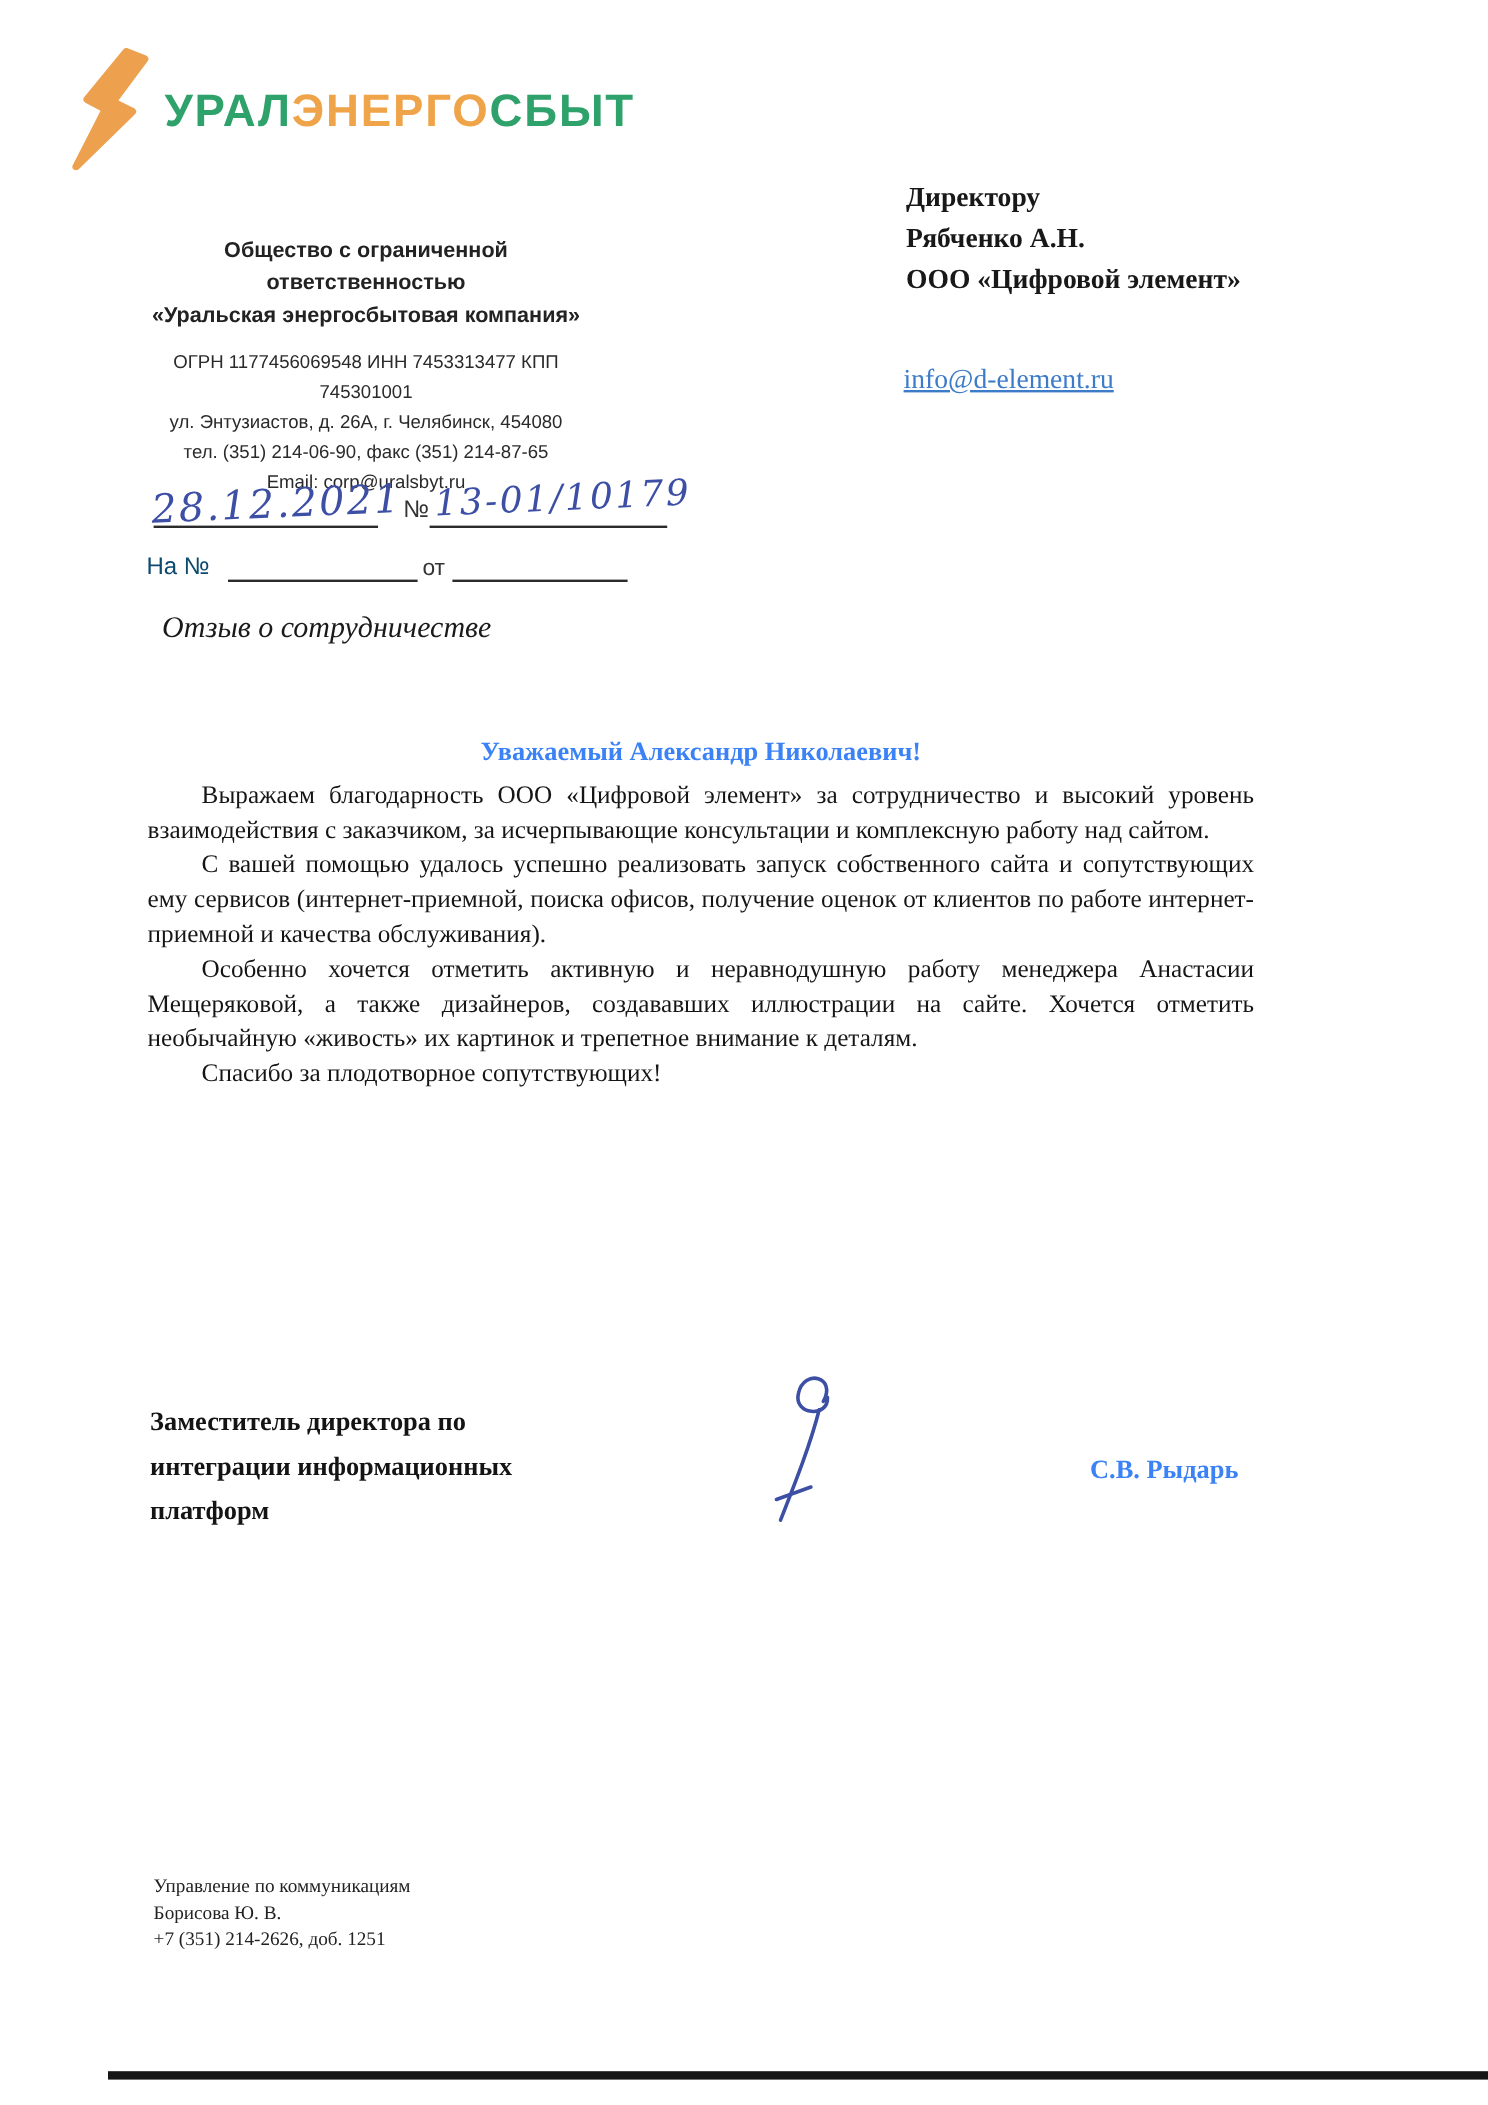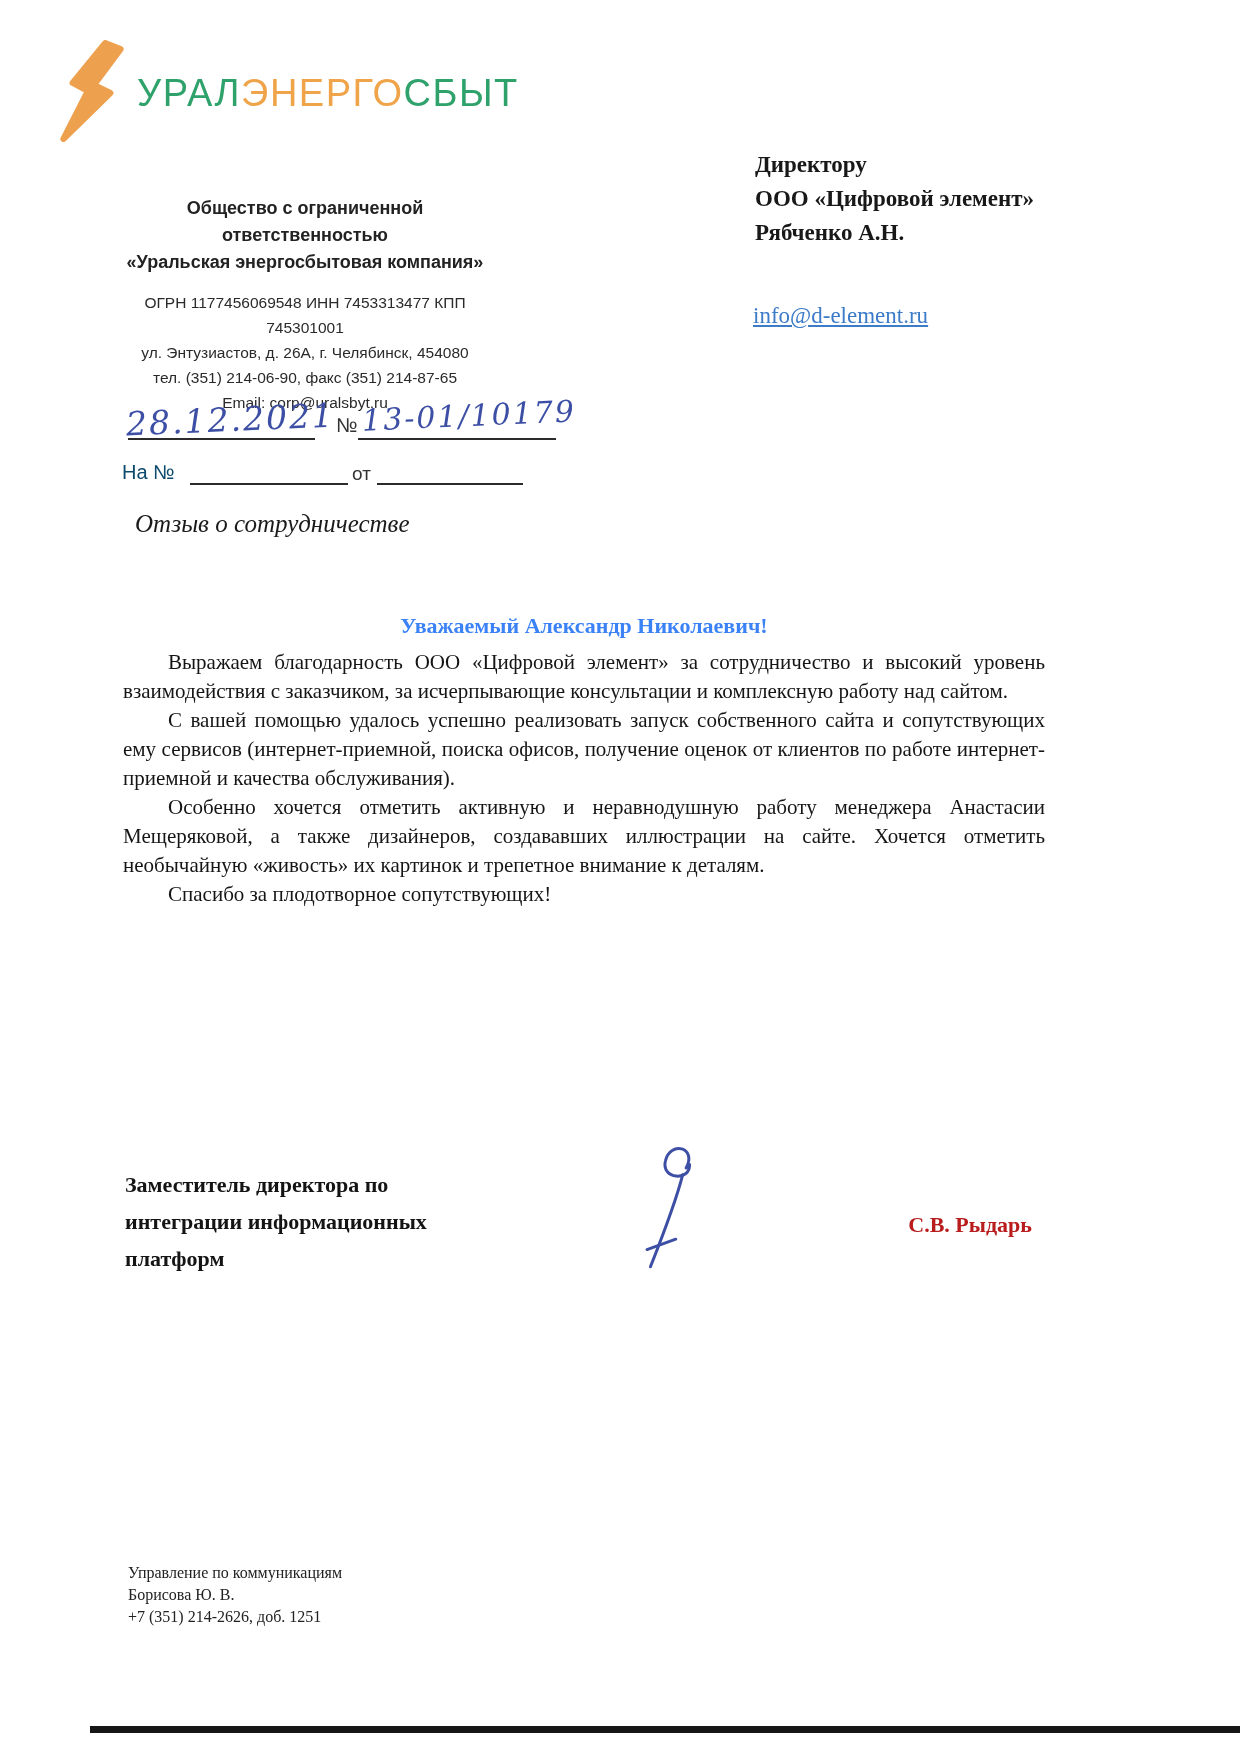--- a/index.html
+++ b/index.html
@@ -2,21 +2,21 @@
 <html><head>
 <meta charset="utf-8">
 <style>
   html,body{margin:0;padding:0;background:#ffffff;}
   .page{position:relative;width:1240px;height:1754px;background:#ffffff;overflow:hidden;
         font-family:"Liberation Serif",serif;color:#1c1c1c;}
 
   
   .logo{position:absolute;left:55px;top:40px;display:flex;align-items:center;}
   .bolt{width:74px;height:102px;}
-  .logo-text{margin-left:8px;font-family:"Liberation Sans",sans-serif;font-weight:400;
+  .logo-text{margin-left:8px;font-family:"Liberation Sans",sans-serif;font-weight:700;
              font-size:38px;letter-spacing:1.5px;margin-top:4px;}
   .lg-green{color:#2FA26B;} .lg-orange{color:#EFA449;}
 
   
   .sender{position:absolute;left:105px;top:195px;width:400px;text-align:center;
           font-family:"Liberation Sans",sans-serif;}
   .sender-org{font-weight:700;font-size:18px;line-height:27px;color:#222;}
   .sender-details{margin-top:14px;font-size:15.5px;line-height:25px;color:#2a2a2a;}
 
   
@@ -50,21 +50,21 @@
               font-weight:700;font-size:22px;color:#3b82f6;}
   .body-text{position:absolute;left:123px;top:648px;width:922px;font-size:21px;
              line-height:29px;text-align:justify;color:#151515;}
   .body-text p{margin:0;text-indent:45px;}
 
   
   .sig-position{position:absolute;left:125px;top:1166px;font-weight:700;font-size:22px;
                 line-height:37px;color:#141414;}
   .signature-svg{position:absolute;left:630px;top:1138px;width:80px;height:138px;}
   .sig-name{position:absolute;left:860px;top:1212px;width:172px;text-align:right;
-            font-weight:700;font-size:22px;color:#b91c1c;}
+            font-weight:700;font-size:22px;color:#3b82f6;}
 
   
   .footer{position:absolute;left:128px;top:1562px;font-size:16px;line-height:22px;color:#222;}
   .bottom-rule{position:absolute;left:90px;top:1726px;width:1150px;height:7px;background:#161616;}
 </style>
 </head>
 <body>
 
 <div class="page">
 
@@ -86,22 +86,22 @@
     <div class="sender-details">
       <div>ОГРН 1177456069548 ИНН 7453313477 КПП 745301001</div>
       <div>ул. Энтузиастов, д. 26А, г. Челябинск, 454080</div>
       <div>тел. (351) 214-06-90, факс (351) 214-87-65</div>
       <div>Email: corp@uralsbyt.ru</div>
     </div>
   </div>
 
   <div class="recipient">
     <div>Директору</div>
+    <div>Рябченко А.Н.</div>
     <div>ООО «Цифровой элемент»</div>
-    <div>Рябченко А.Н.</div>
   </div>
   <a class="rec-email">info@d-element.ru</a>
 
   <div class="hw hw-date">28.12.2021</div>
   <div class="rule date-rule"></div>
   <div class="num-label">№</div>
   <div class="hw hw-num">13-01/10179</div>
   <div class="rule num-rule"></div>
 
   <span class="reply-label">На №</span>

